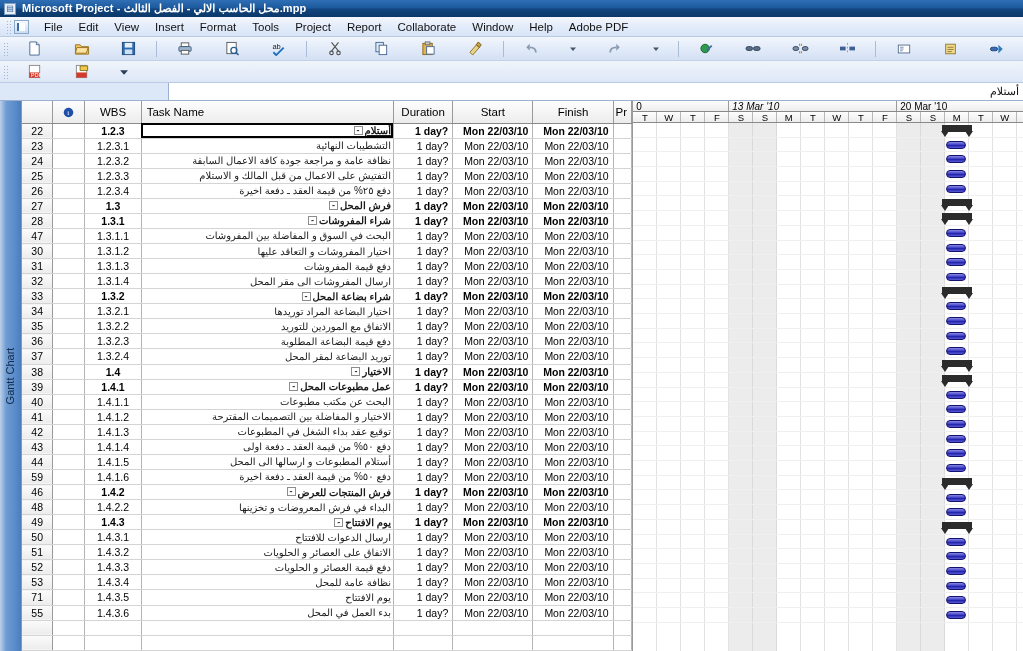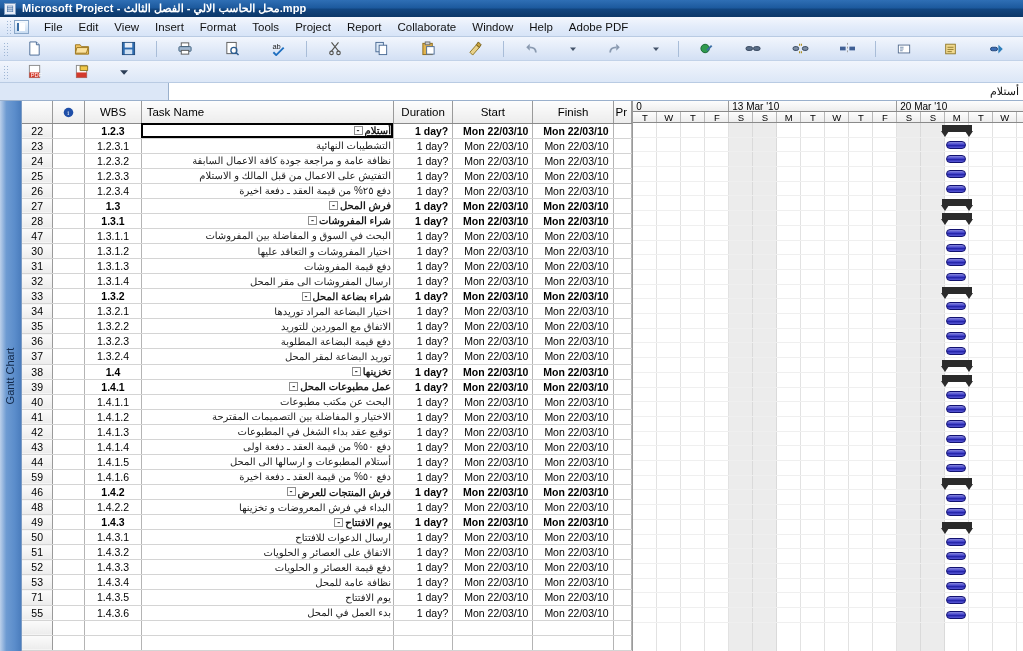--- a/index.html
+++ b/index.html
@@ -750,21 +750,21 @@
               <td class="c-name"><span>توريد البضاعة لمقر المحل</span><span style="display: inline-block; width: 20px;"></span></td>
               <td class="c-dur">1 day?</td>
               <td class="c-start">Mon 22/03/10</td>
               <td class="c-fin">Mon 22/03/10</td>
               <td></td>
             </tr>
             <tr class="summary">
               <td class="c-id">38</td>
               <td class="c-info"></td>
               <td class="c-wbs">1.4</td>
-              <td class="c-name"><span>تخزينها</span><span class="outline-box">-</span><span style="display: inline-block; width: 0px;"></span></td>
+              <td class="c-name"><span>الاختيار</span><span class="outline-box">-</span><span style="display: inline-block; width: 0px;"></span></td>
               <td class="c-dur">1 day?</td>
               <td class="c-start">Mon 22/03/10</td>
               <td class="c-fin">Mon 22/03/10</td>
               <td></td>
             </tr>
             <tr class="summary">
               <td class="c-id">39</td>
               <td class="c-info"></td>
               <td class="c-wbs">1.4.1</td>
               <td class="c-name"><span>عمل مطبوعات المحل</span><span class="outline-box">-</span><span style="display: inline-block; width: 10px;"></span></td>
@@ -942,21 +942,21 @@
               <td></td>
               <td></td>
               <td></td>
             </tr>
           </tbody>
       </table>
 
       <div class="gantt">
         <div class="tl-top" id="tl-top">
             <div class="tl-week" style="width: 96px; flex: 0 0 96px;">0</div>
-            <div class="tl-week" style="width: 168px; flex: 0 0 168px;">13 Mar '10</div>
+            <div class="tl-week" style="width: 168px; flex: 0 0 168px; font-style: italic;">13 Mar '10</div>
             <div class="tl-week" style="width: 168px; flex: 0 0 168px;">20 Mar '10</div>
           </div>
         <div class="tl-bot" id="tl-bot">
             <div class="tl-day">T</div>
             <div class="tl-day">W</div>
             <div class="tl-day">T</div>
             <div class="tl-day">F</div>
             <div class="tl-day">S</div>
             <div class="tl-day">S</div>
             <div class="tl-day">M</div>

